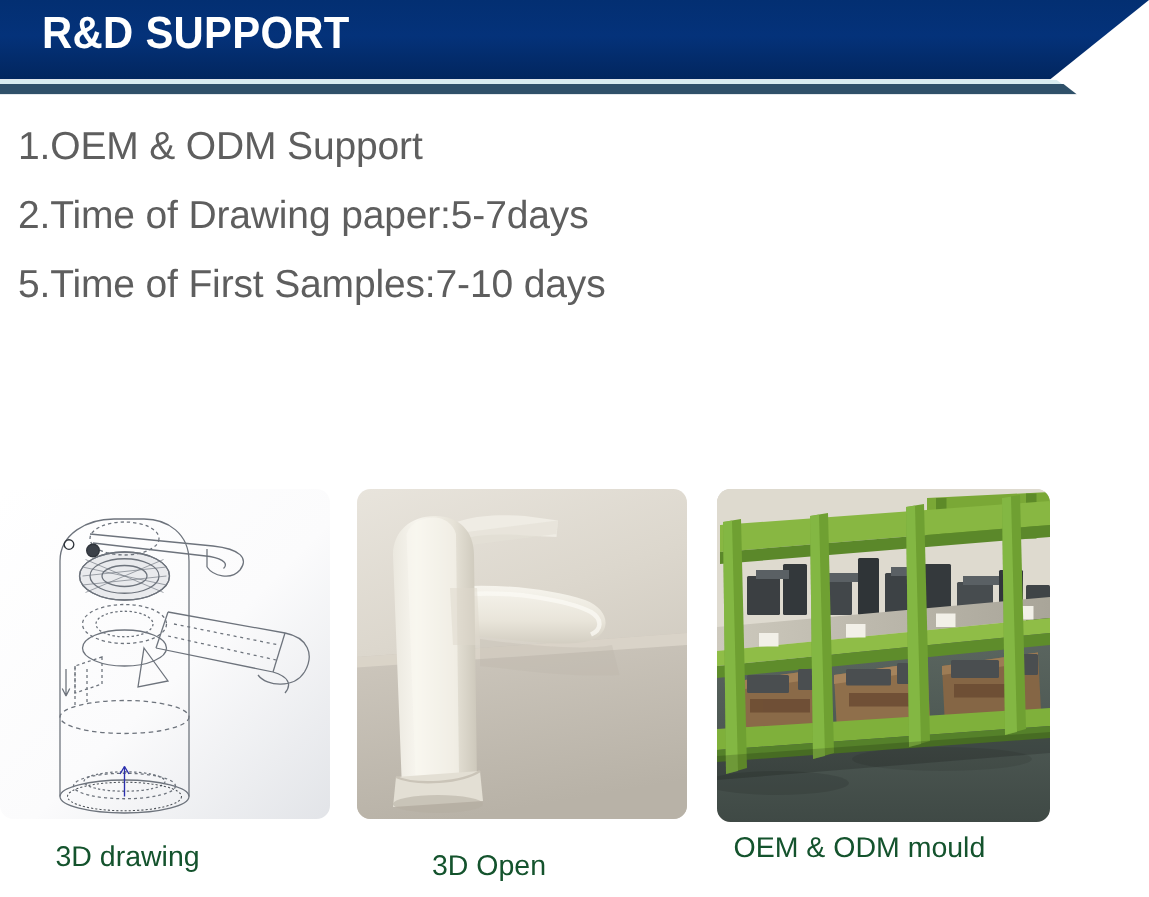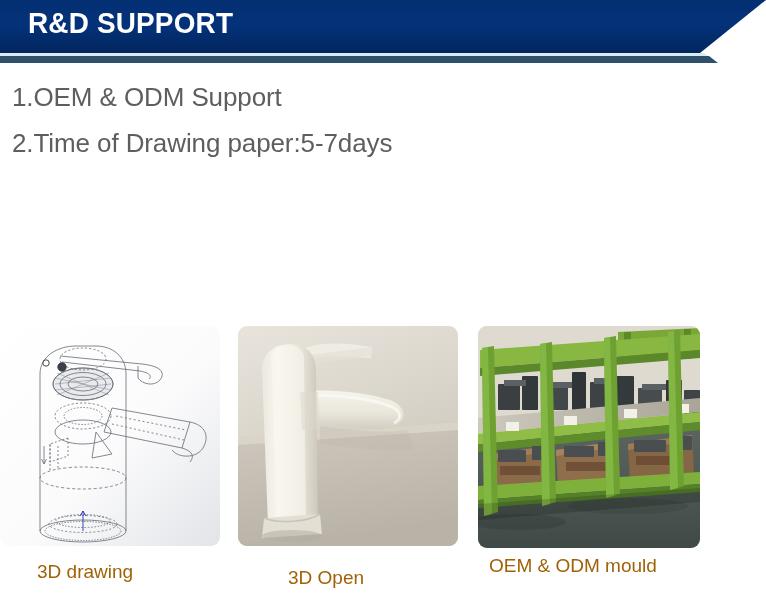--- a/index.html
+++ b/index.html
@@ -103,21 +103,21 @@
   }
   .photo-1 { left: 0px;   width: 220px; height: 220px; }
   .photo-2 { left: 238px; width: 220px; height: 220px; }
   .photo-3 { left: 478px; width: 222px; height: 222px; }
 
   .photo svg { display: block; width: 100%; height: 100%; }
 
   
   .caption {
     position: absolute;
-    color: #a16207;
+    color: #14532d;
     font-size: 19px;
     white-space: nowrap;
     font-family: "Liberation Sans", sans-serif;
   }
   .caption-1 { left: 37px;  top: 561px; }
   .caption-2 { left: 288px; top: 567px; }
   .caption-3 { left: 489px; top: 555px; }
 </style>
 </head>
 <body>
@@ -125,20 +125,21 @@
 <div class="banner">
   <div class="banner-bg"></div>
   <div class="banner-hairline"></div>
   <div class="banner-underbar"></div>
   <div class="banner-title">R&amp;D SUPPORT</div>
 </div>
 
 <ul class="spec-list">
   <li class="spec-item">1.OEM &amp; ODM Support</li>
   <li class="spec-item">2.Time of Drawing paper:5-7days</li>
+  <li class="spec-item">5.Time of First Samples:7-10 days</li>
 </ul>
 
 <div class="photo-strip">
 
   <div class="photo photo-1">
     <svg viewBox="0 0 220 220" xmlns="http://www.w3.org/2000/svg">
       <defs>
         <linearGradient id="cadBg" x1="0" y1="0" x2="1" y2="1">
           <stop offset="0%" stop-color="#ffffff"></stop>
           <stop offset="55%" stop-color="#fbfbfc"></stop>

